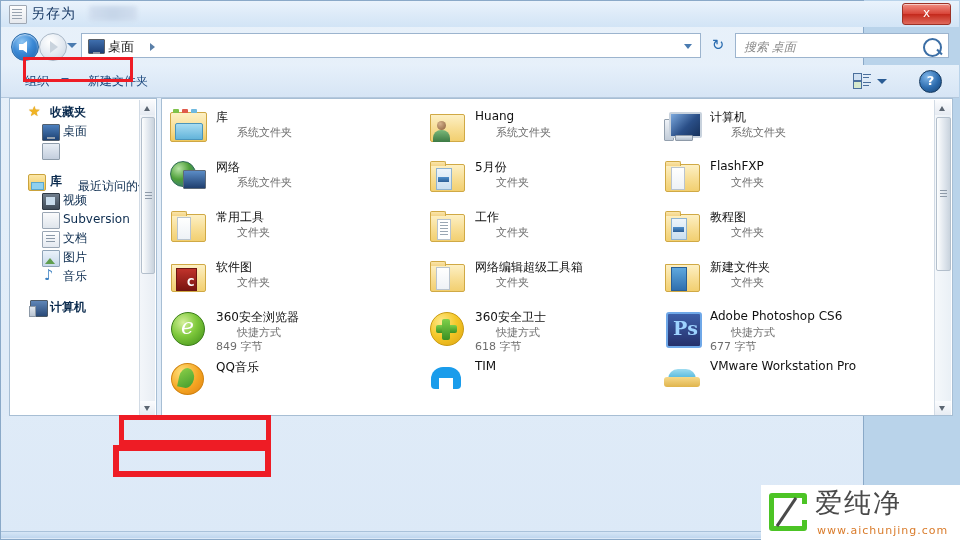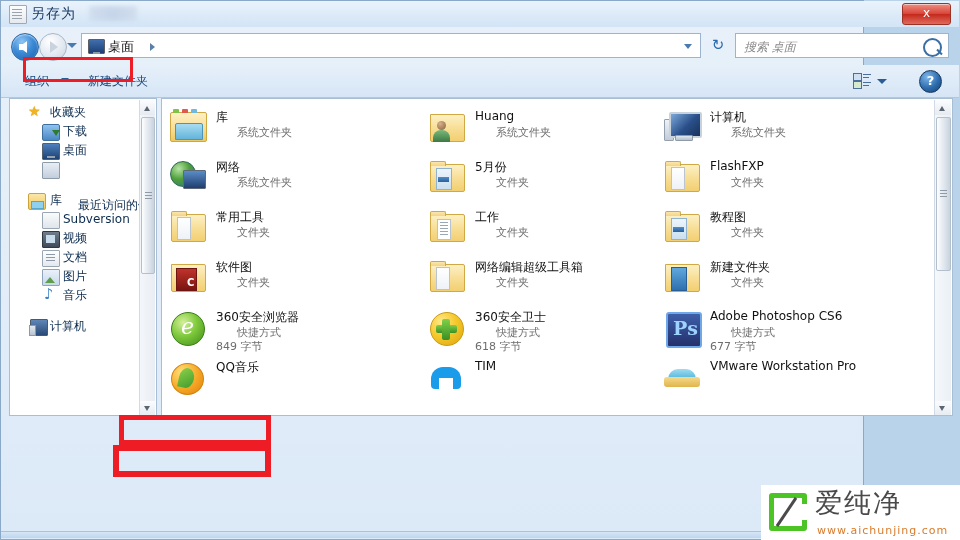--- a/index.html
+++ b/index.html
@@ -161,21 +161,21 @@
     text-align:center;line-height:20px;
   }
   
   .navpane{
     position:absolute;left:8px;top:97px;width:148px;height:318px;
     background:#fff;border:1px solid #a7bed4;box-sizing:border-box;overflow:hidden;
   }
   .nav-item{position:relative;height:19px;line-height:19px;font-size:12px;color:#0b2b4e;white-space:nowrap;}
   .nav-item .ico{position:absolute;top:2px;width:16px;height:15px;}
   .nav-item .lbl{position:absolute;}
-  .nav-group{font-weight:normal;}
+  .nav-group{font-weight:bold;}
   .nav-spacer{height:12px;}
   
   .ic-star{
     background:none;
   }
   .ic-star:before{
     content:"★";position:absolute;left:0;top:-3px;font-size:14px;color:#f0b323;
     text-shadow:0 0 1px #c98d10;
   }
   .ic-download{
@@ -551,45 +551,41 @@
   <div class="help-btn">?</div>
 
   <div class="navpane">
     <div style="position:absolute;left:0;top:4px;width:132px;">
 
       <div class="nav-item nav-group">
         <span class="ico ic-star" style="left:18px;"></span>
         <span class="lbl" style="left:40px;">收藏夹</span>
       </div>
       <div class="nav-item">
-        <span class="ico ic-download" style="left:32px;"></span>
-        <span class="lbl" style="left:53px;">下载</span>
-      </div>
-      <div class="nav-item">
         <span class="ico ic-desktop" style="left:32px;"></span>
         <span class="lbl" style="left:53px;">桌面</span>
       </div>
       <div class="nav-item">
         <span class="ico ic-recent" style="left:32px;"></span>
         <span class="lbl" style="left:68px;margin-top:36px;">最近访问的位</span>
       </div>
 
       <div class="nav-spacer"></div>
 
       <div class="nav-item nav-group">
         <span class="ico ic-library" style="left:18px;"></span>
         <span class="lbl" style="left:40px;">库</span>
       </div>
       <div class="nav-item">
+        <span class="ico ic-video" style="left:32px;"></span>
+        <span class="lbl" style="left:53px;">视频</span>
+      </div>
+      <div class="nav-item">
         <span class="ico ic-svn" style="left:32px;"></span>
         <span class="lbl" style="left:53px;">Subversion</span>
-      </div>
-      <div class="nav-item">
-        <span class="ico ic-video" style="left:32px;"></span>
-        <span class="lbl" style="left:53px;">视频</span>
       </div>
       <div class="nav-item">
         <span class="ico ic-doc" style="left:32px;"></span>
         <span class="lbl" style="left:53px;">文档</span>
       </div>
       <div class="nav-item">
         <span class="ico ic-picture" style="left:32px;"></span>
         <span class="lbl" style="left:53px;">图片</span>
       </div>
       <div class="nav-item">

